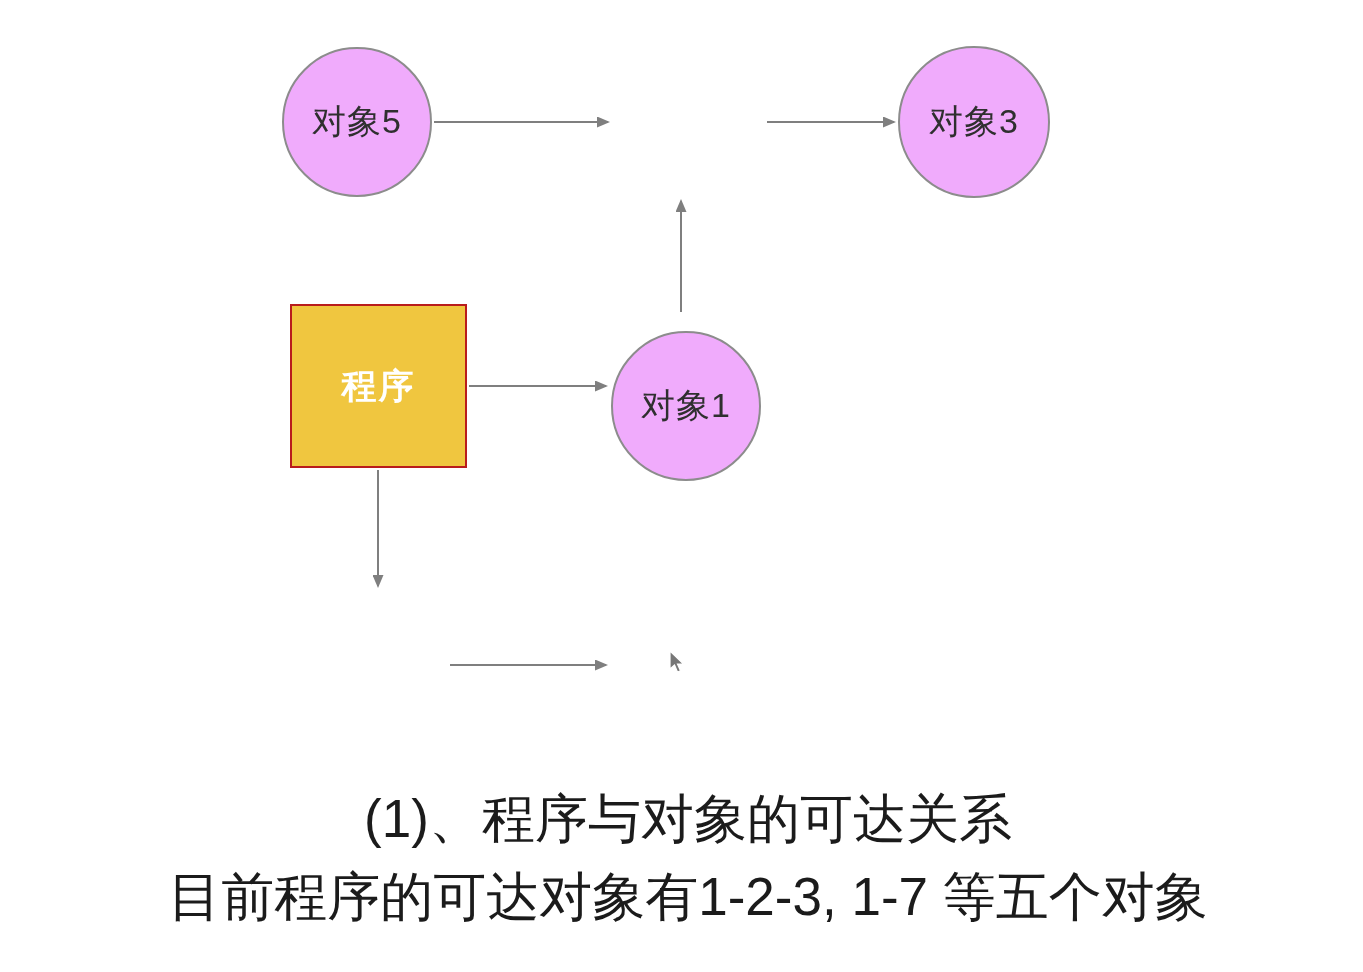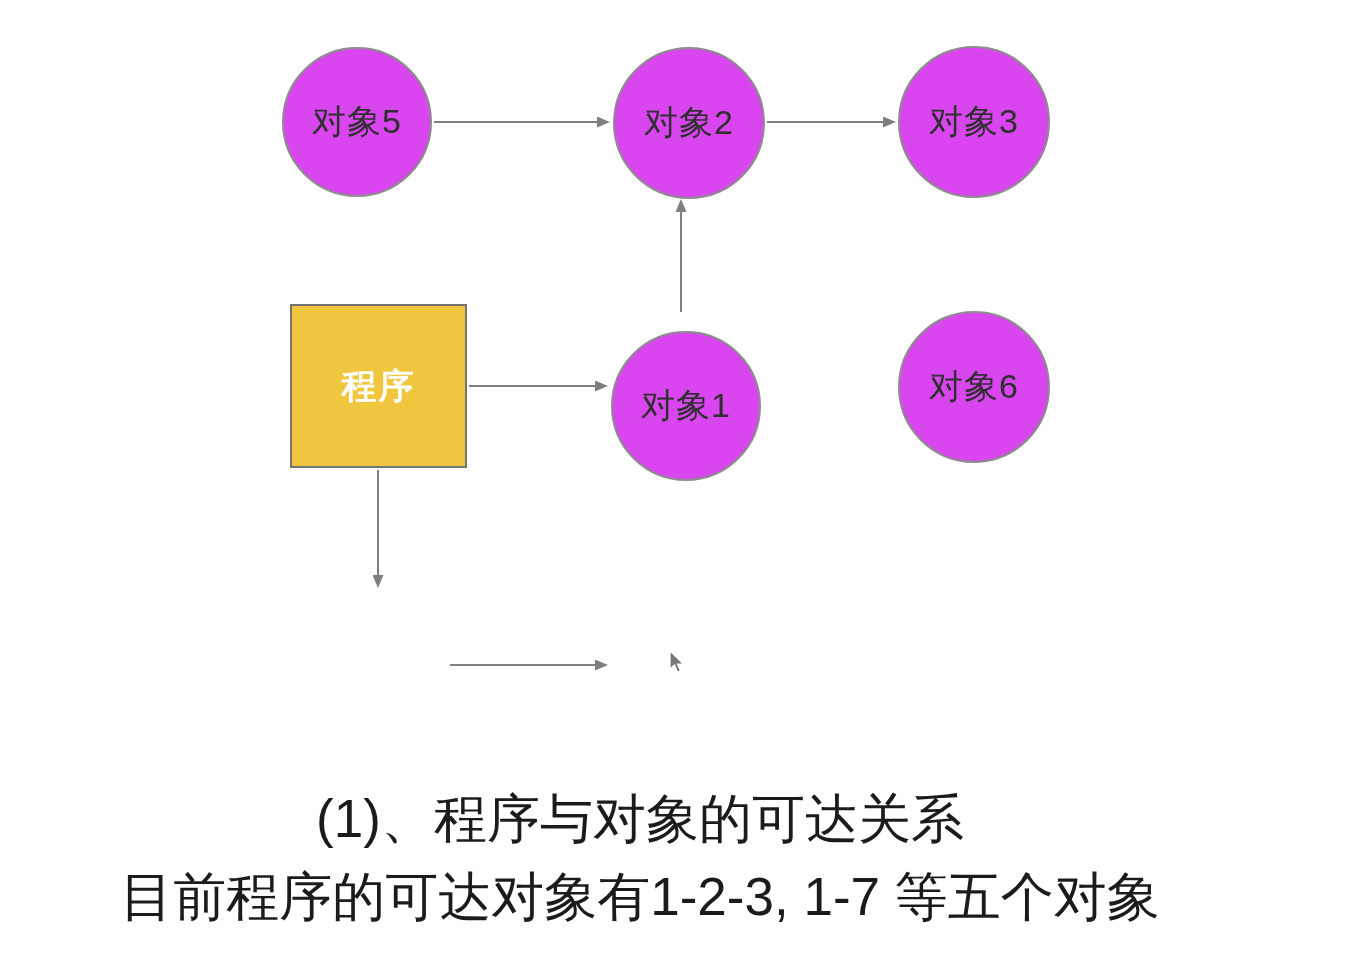--- a/index.html
+++ b/index.html
@@ -19,37 +19,37 @@
     position: absolute;
     left: 0;
     top: 0;
     width: 1363px;
     height: 972px;
   }
   .node-circle {
     position: absolute;
     border: 2px solid #8c8c8c;
     border-radius: 50%;
-    background: #d946ef;
+    background: #f0abfc;
     display: flex;
     align-items: center;
     justify-content: center;
     font-size: 34px;
     color: #2f2f2f;
     letter-spacing: 1px;
     box-sizing: border-box;
   }
   .node-square {
     position: absolute;
     left: 290px;
     top: 304px;
     width: 177px;
     height: 164px;
     background: #f0c63f;
-    border: 2px solid #737373;
+    border: 2px solid #b91c1c;
     display: flex;
     align-items: center;
     justify-content: center;
     font-size: 35px;
     font-weight: bold;
     color: #ffffff;
     letter-spacing: 2px;
     box-sizing: border-box;
   }
   .n-obj5 { left: 282px; top: 47px;  width: 150px; height: 150px; }
@@ -59,20 +59,21 @@
   .n-obj6 { left: 898px; top: 311px; width: 152px; height: 152px; }
   .n-obj4 { left: 298px; top: 590px; width: 150px; height: 150px; }
   .n-obj7 { left: 611px; top: 590px; width: 150px; height: 150px; }
   .caption {
     position: absolute;
     left: 0;
     top: 780px;
     width: 1280px;
     text-align: center;
     color: #1b1b1b;
+    padding-left: 48px;
   }
   .caption-line1 {
     font-size: 53px;
     line-height: 78px;
     white-space: nowrap;
   }
   .caption-line2 {
     font-size: 53px;
     line-height: 78px;
     white-space: nowrap;
@@ -103,31 +104,25 @@
     <line x1="450" y1="665" x2="606" y2="665" stroke="#7f7f7f" stroke-width="2" marker-end="url(#arrowhead)"></line>
   </svg>
 
   <div class="node-square">
     <span>程序</span>
   </div>
 
   <div class="node-circle n-obj5">
     <span>对象5</span>
   </div>
-  <div class="node-circle n-obj2">
-    <span>对象2</span>
-  </div>
   <div class="node-circle n-obj3">
     <span>对象3</span>
   </div>
   <div class="node-circle n-obj1">
     <span>对象1</span>
-  </div>
-  <div class="node-circle n-obj6">
-    <span>对象6</span>
   </div>
 
   <svg class="mouse-cursor" width="22" height="26" viewBox="0 0 22 26" xmlns="http://www.w3.org/2000/svg">
     <path d="M2,1 L2,19 L6.5,15 L9.5,22 L12.5,20.8 L9.5,14 L15.5,14 Z" fill="#4a4a4a" stroke="#ffffff" stroke-width="1.2"></path>
   </svg>
 
   <div class="caption">
     <div class="caption-line1">(1)、程序与对象的可达关系</div>
     <div class="caption-line2">目前程序的可达对象有1-2-3, 1-7 等五个对象</div>
   </div>

